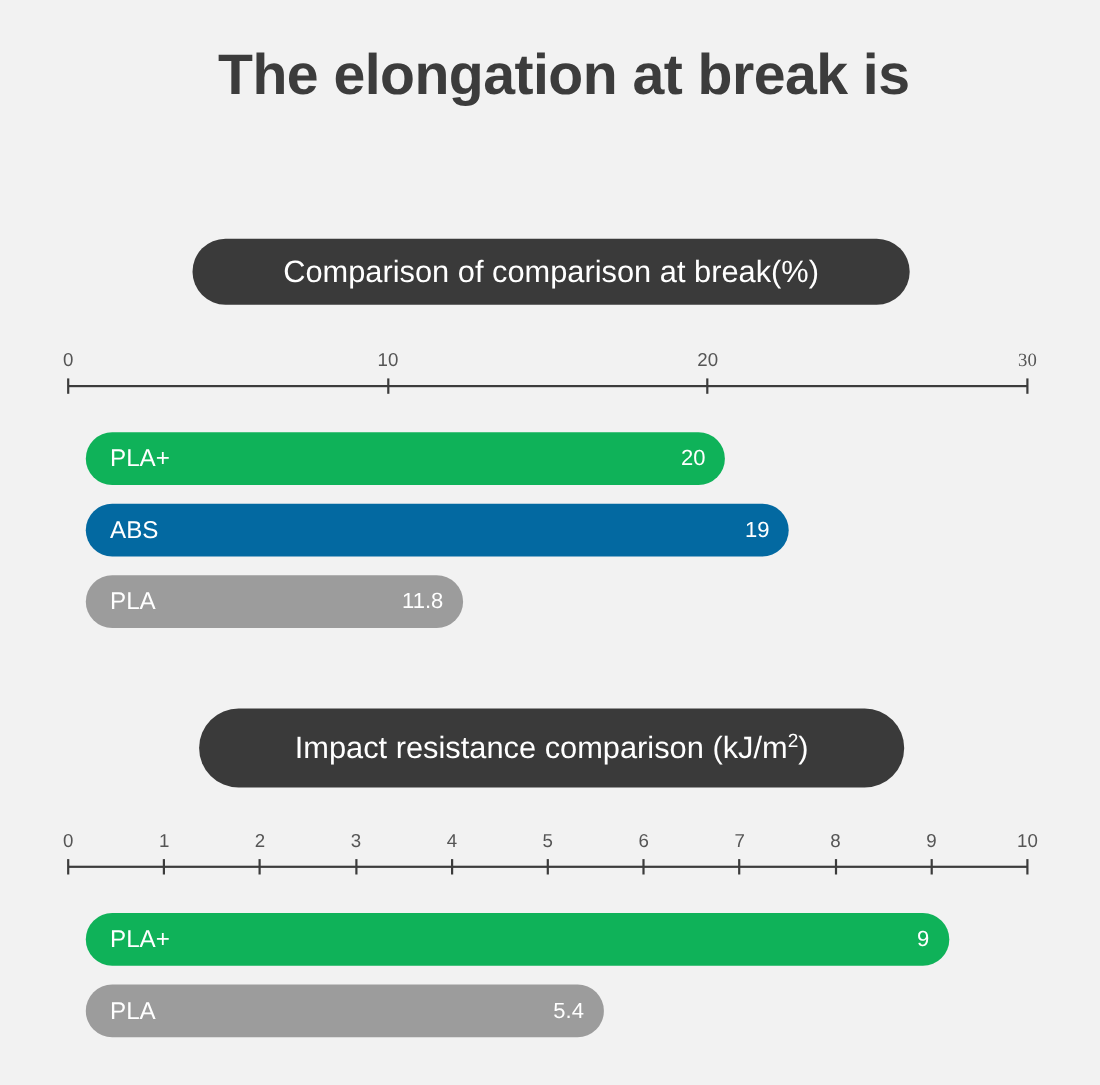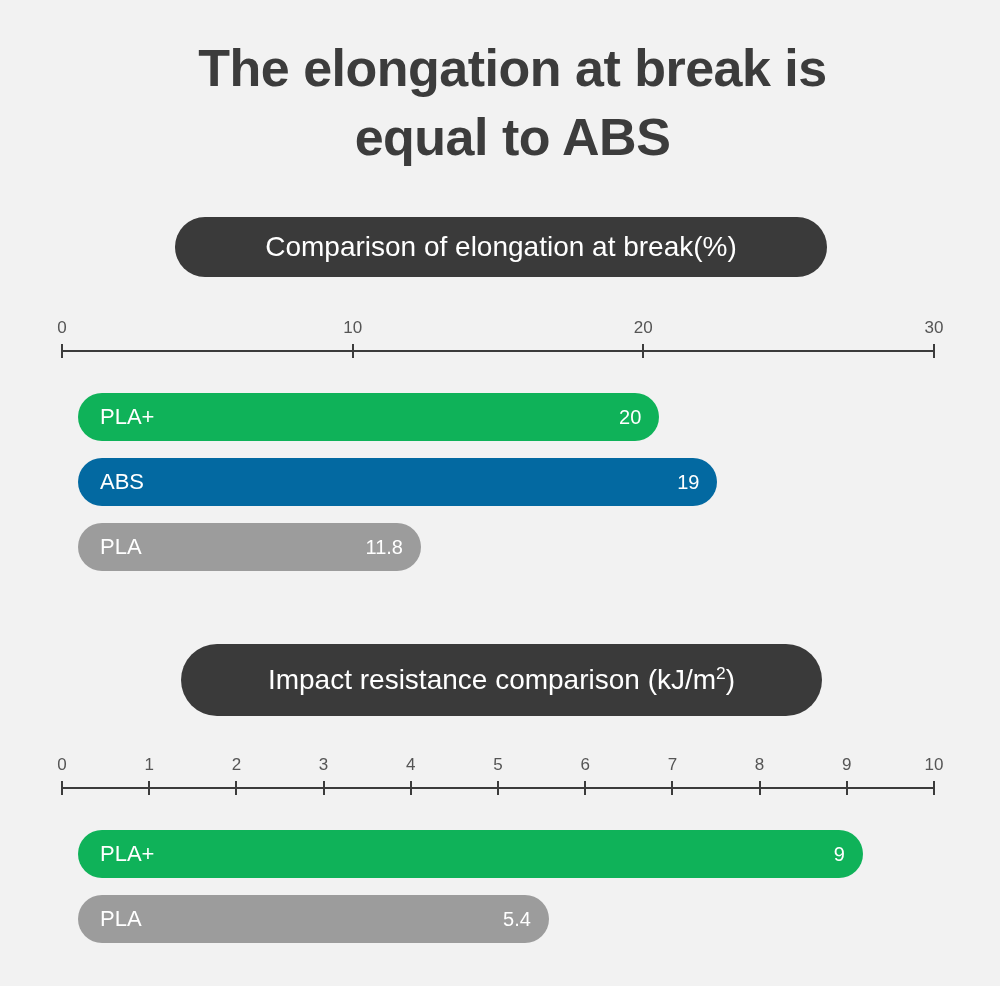--- a/index.html
+++ b/index.html
@@ -142,37 +142,36 @@
     color: #ffffff;
   }
 </style>
 </head>
 <body>
 
 <div class="page">
 
   <div class="headline">
     <div>The elongation at break is</div>
-    <div>equal to ABS</div>
   </div>
 
   <div class="pill" id="pill-1">
-    <span>Comparison of elongation at break(%)</span>
+    <span>Comparison of comparison at break(%)</span>
   </div>
 
   <div class="axis" id="axis-1">
     <div class="axis-line"></div>
   <div class="tick" style="left: 0px;"></div>
       <div class="tick-label" style="left: 0px;">0</div>
       <div class="tick" style="left: 290.667px;"></div>
       <div class="tick-label" style="left: 290.667px;">10</div>
       <div class="tick" style="left: 581.333px;"></div>
       <div class="tick-label" style="left: 581.333px;">20</div>
       <div class="tick" style="left: 872px;"></div>
-      <div class="tick-label" style="left: 872px;">30</div>
+      <div class="tick-label" style="left: 872px; font-family: Liberation Serif, serif;">30</div>
     </div>
 
   <div class="bars" id="bars-1">
       <div class="bar-row">
         <div class="bar" style="width: 581.333px; background: rgb(15, 178, 89);">
           <span class="bar-label">PLA+</span>
           <span class="bar-value">20</span>
         </div>
       </div>
       <div class="bar-row">

